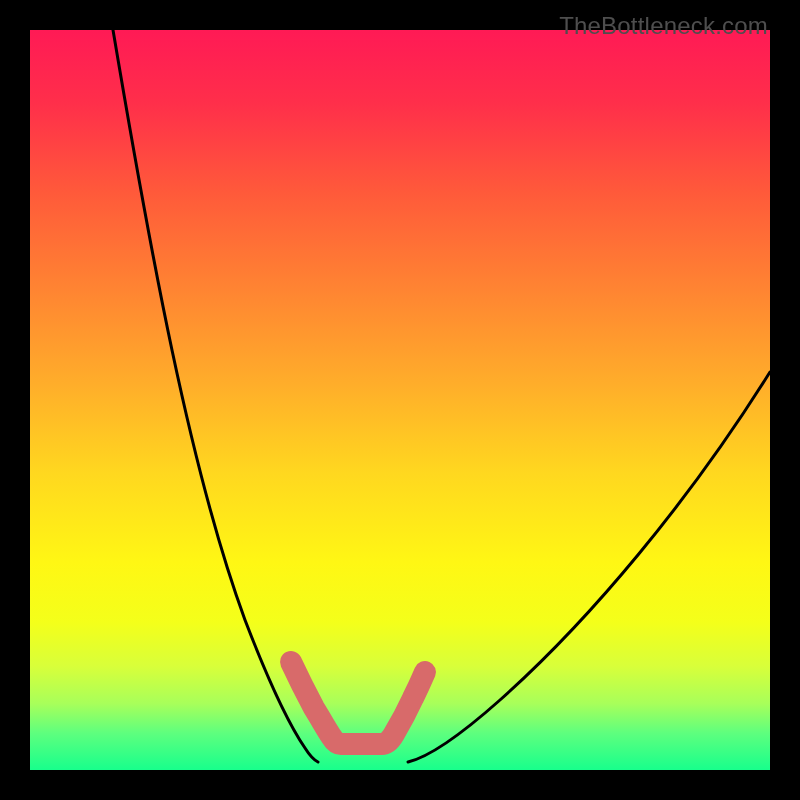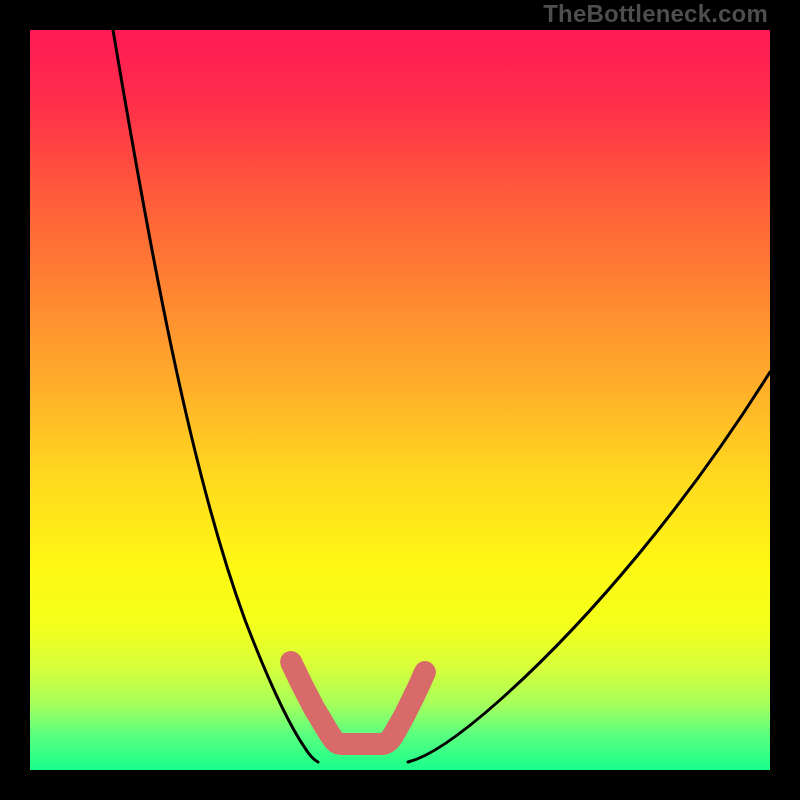--- a/index.html
+++ b/index.html
@@ -19,25 +19,25 @@
     height: 740px;
     overflow: hidden;
   }
   .gradient {
     position: absolute;
     left: 0; top: 0;
     width: 100%; height: 100%;
   }
   .watermark {
     position: absolute;
-    top: 0;
+    top: 12px;
     right: 32px;
     color: #4e4e4e;
     font-size: 24px;
-    font-weight: 700;
+    font-weight: 400;
     letter-spacing: 0.2px;
   }
   svg.curves {
     position: absolute;
     left: 0; top: 0;
     width: 100%;
     height: 100%;
   }
 </style>
 </head>

